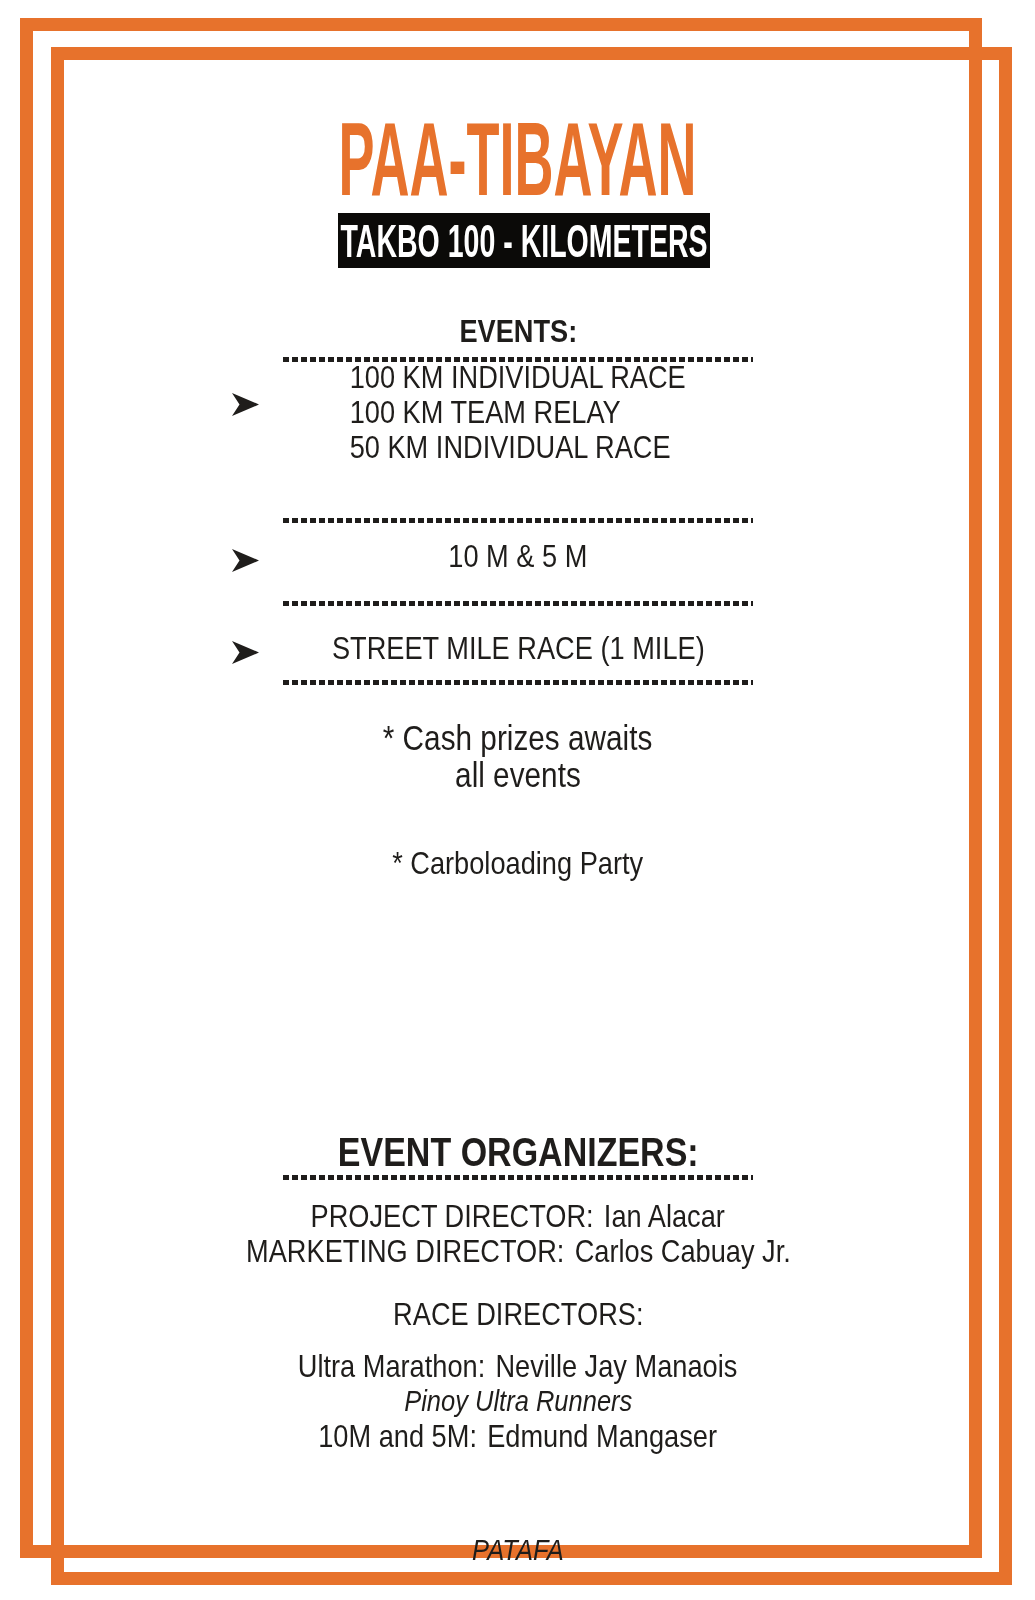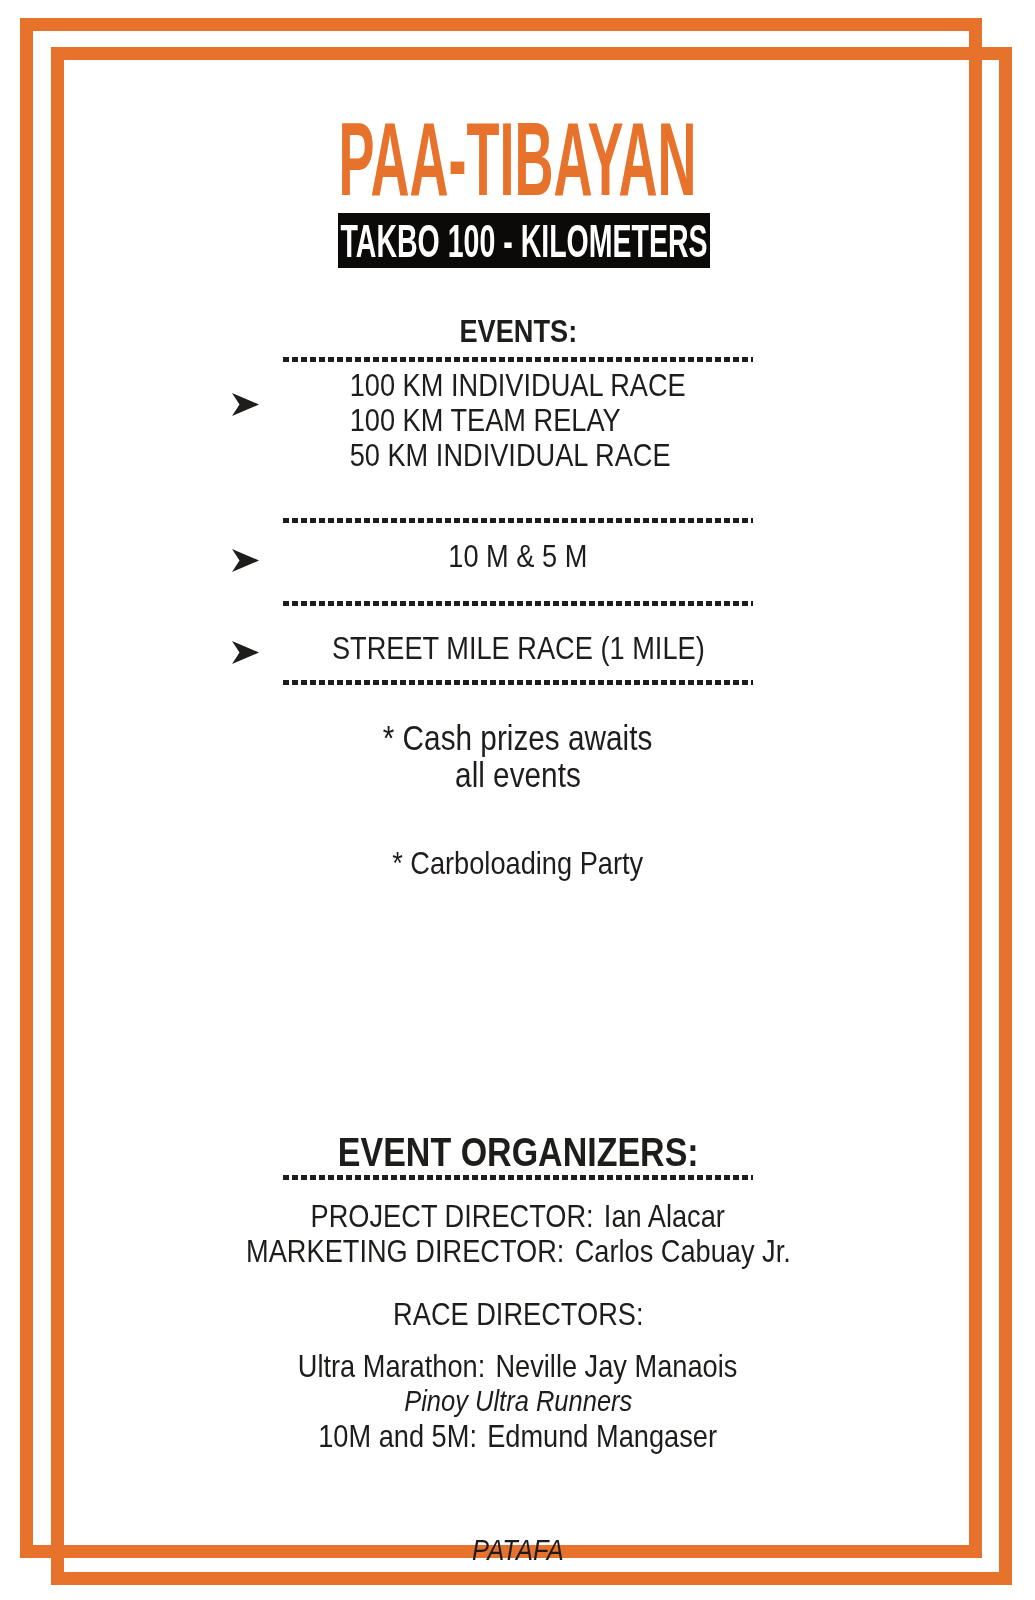--- a/index.html
+++ b/index.html
@@ -55,21 +55,21 @@
     </div>
 
     <div class="line h1" style="top:277px">
       <span class="cx">EVENTS:</span>
     </div>
     <div class="dash" style="top:319px"></div>
 
     <svg class="arrow" style="top:355px" viewBox="0 0 27 23">
       <polygon points="0,0 27,11.5 0,23 7.5,11.5"></polygon>
     </svg>
-    <div class="group" style="top:330px">
+    <div class="group" style="top:322px">
       <div class="gblock">
         <div>100 KM INDIVIDUAL RACE</div>
         <div>100 KM TEAM RELAY</div>
         <div>50 KM INDIVIDUAL RACE</div>
       </div>
     </div>
     <div class="dash" style="top:480px"></div>
 
     <svg class="arrow" style="top:511px" viewBox="0 0 27 23">
       <polygon points="0,0 27,11.5 0,23 7.5,11.5"></polygon>

